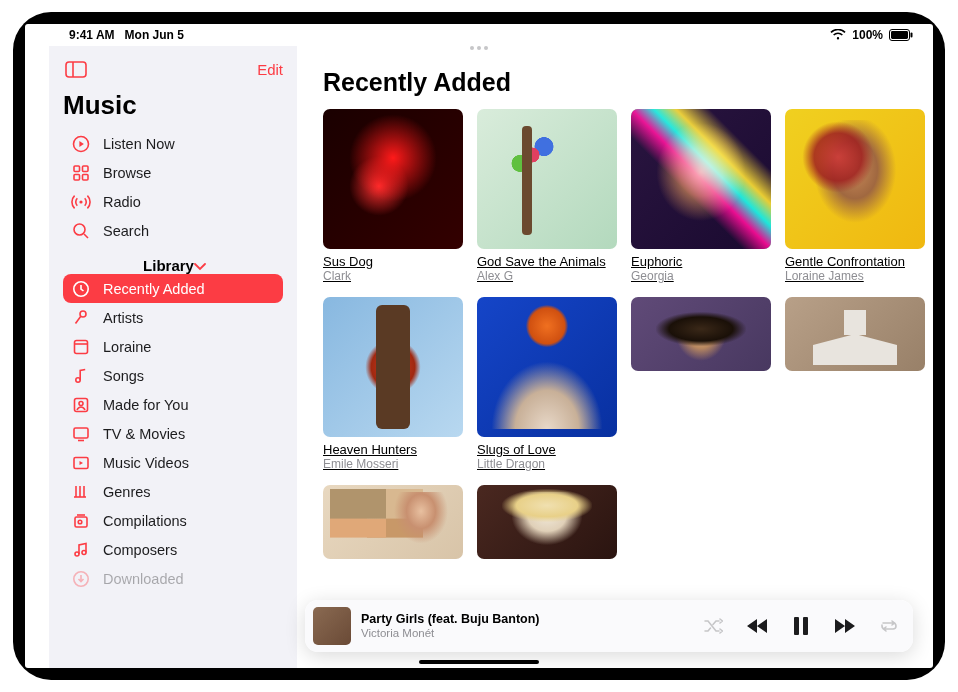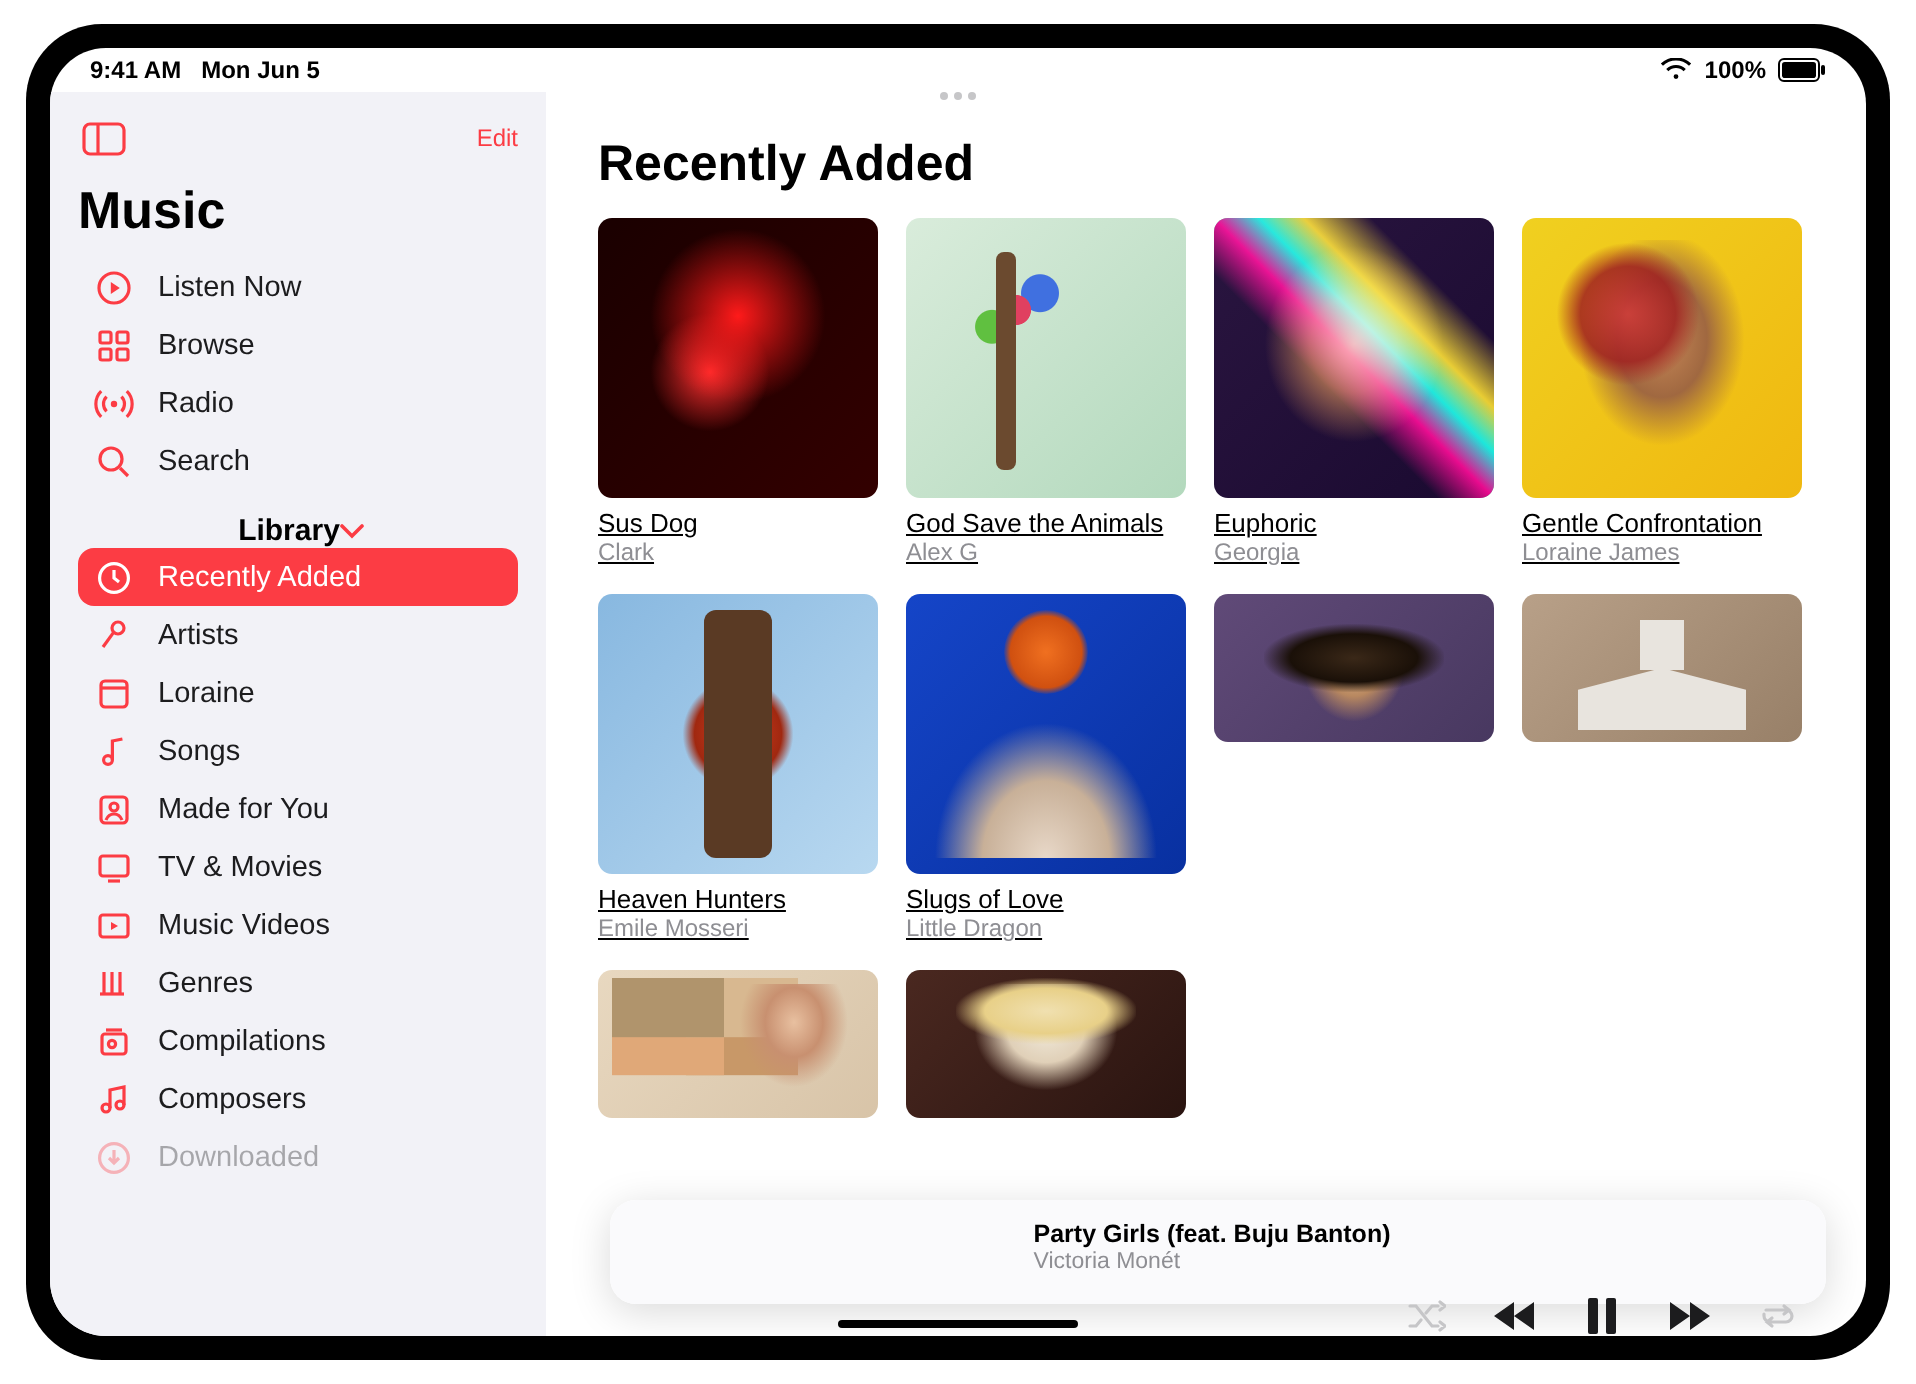--- a/index.html
+++ b/index.html
@@ -5,42 +5,42 @@
   * { margin: 0; padding: 0; box-sizing: border-box; font-family: -apple-system, BlinkMacSystemFont, "Helvetica Neue", sans-serif; }
   html, body { background:#fff; }
   body { width:958px; height:692px; display:flex; align-items:center; justify-content:center; }
 
   .device {
     width: 932px; height: 668px;
     background:#000; border-radius:38px; padding:12px;
     position:relative;
   }
   .screen {
-    width:100%; height:100%; background:#fff; border-radius:28px;
-    overflow:hidden; display:flex; flex-direction:column; position:relative;
+    width:100%; height:100%; background:#fff; border-radius:3px;
+    overflow:hidden; display:flex; flex-direction:column; position:relative;padding-left:24px;
   }
   .status-bar {
     height:22px; display:flex; align-items:center; justify-content:space-between;
     padding:0 20px; font-size:12px; font-weight:600; color:#000;
   }
   .status-left { display:flex; gap:10px; align-items:center; }
   .status-right { display:flex; gap:6px; align-items:center; }
   .wifi-icon, .battery-icon { display:inline-flex; }
   .handle-dots { position:absolute; top:22px; left:50%; transform:translateX(-50%);
     display:flex; gap:3px; }
   .handle-dots span { width:4px; height:4px; border-radius:50%; background:#c6c6c8; }
 
   .app { flex:1; display:flex; min-height:0; }
   .sidebar {
     width:248px; background:#f2f2f7; display:flex; flex-direction:column;
     padding:8px 14px 0 14px; overflow:hidden;
   }
   .sidebar-top-row { display:flex; justify-content:space-between; align-items:center; height:30px;}
   .layout-btn { width:26px; height:20px; display:flex; align-items:center; justify-content:center; }
-  .edit-link { color:#fc3c44; font-size:12px; }
+  .edit-link { color:#fc3c44; font-size:15px; }
   .music-title { font-size:26px; font-weight:700; margin:6px 0 8px 0; }
   .nav-item {
     height:29px; display:flex; align-items:center; gap:12px;
     padding:0 8px; border-radius:8px; font-size:14.5px; color:#1c1c1e;
   }
   .nav-item.selected { background:#fc3c44; color:#fff; }
   .nav-item.selected .nav-ico svg { stroke:#fff; }
   .nav-ico { width:20px; height:20px; display:flex; align-items:center; justify-content:center;}
   .nav-ico svg { stroke:#fc3c44; stroke-width:1.6; fill:none; }
   .section-header {
@@ -134,21 +134,20 @@
     background:radial-gradient(ellipse,#f0e0b0 0%,#e8d088 48%,transparent 72%);}
 
   .row3 .cover { height:74px; }
 
   .now-playing {
     position:absolute; left:280px; right:20px; bottom:16px; height:52px;
     background:rgba(250,250,252,0.95); border-radius:13px;
     box-shadow:0 4px 20px rgba(0,0,0,0.15);
     display:flex; align-items:center; padding:0 14px 0 8px; gap:10px;
     backdrop-filter:blur(10px);
-    flex-direction:column;
   }
   .np-cover { width:38px; height:38px; border-radius:5px;
     background:linear-gradient(135deg,#8a6a52,#6a4a36); }
   .np-text { flex:0 0 auto; display:flex; flex-direction:column; line-height:1.2;}
   .np-title { font-size:12.5px; font-weight:600;}
   .np-artist { font-size:11.5px; color:#8e8e93;}
   .np-controls { margin-left:auto; display:flex; align-items:center; gap:24px;}
   .np-btn { display:flex; }
   .np-btn svg { fill:#1c1c1e; }
   .np-btn.dim svg { fill:#c6c6c8; }

